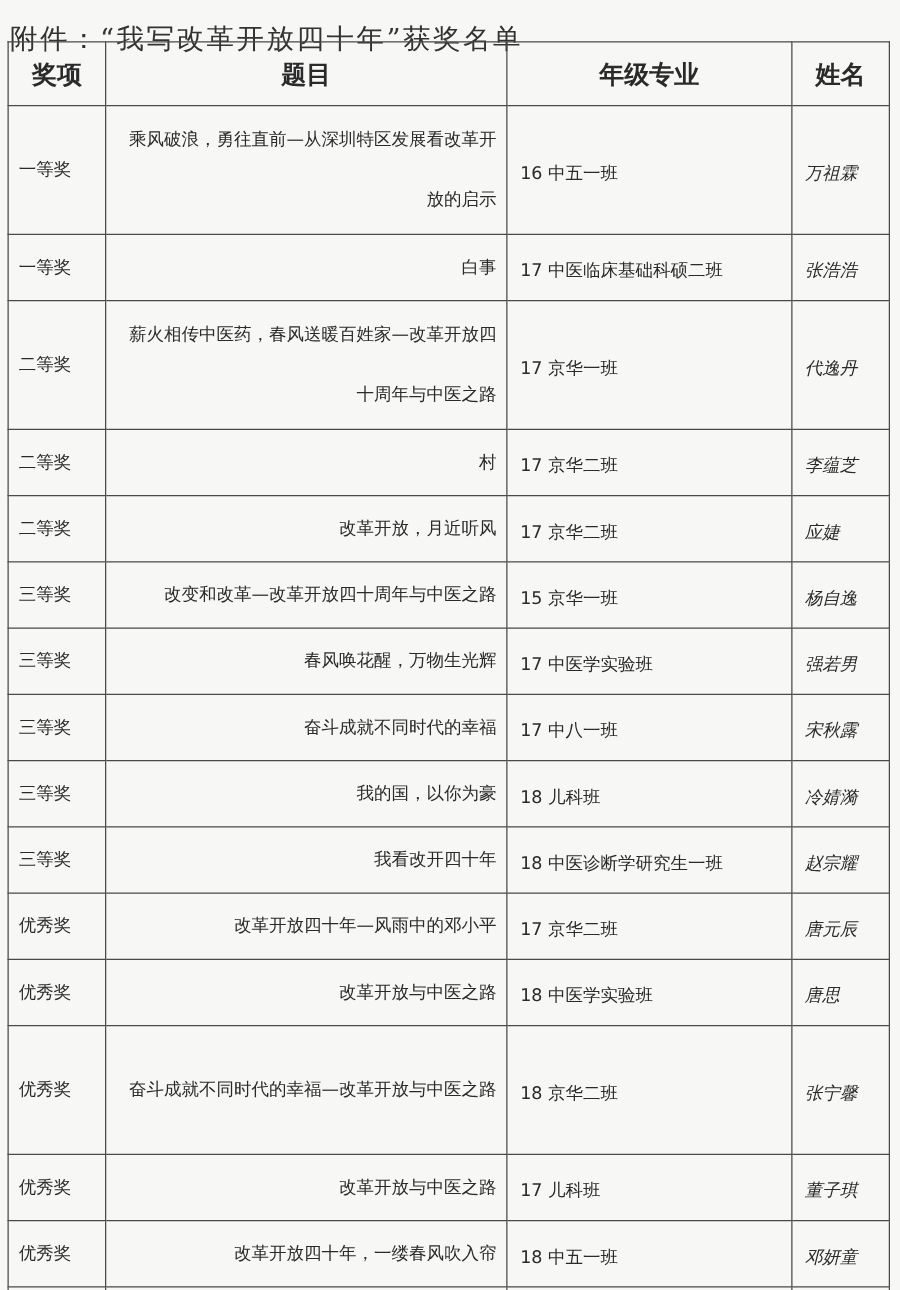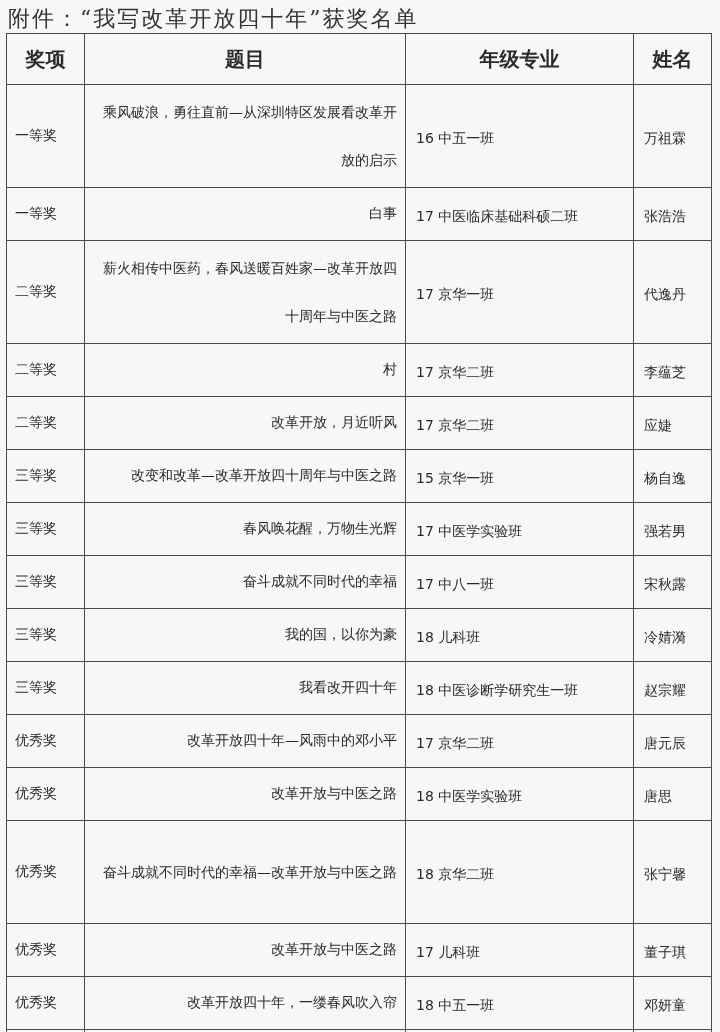--- a/index.html
+++ b/index.html
@@ -4,21 +4,21 @@
   <style>
     html, body { margin: 0; padding: 0; }
     body {
       width: 720px; height: 1032px; overflow: hidden;
       background: #f7f7f5;
       font-family: "DejaVu Sans", "Liberation Sans", sans-serif;
       color: #2a2a2a;
       position: relative;
     }
     .doc-title {
-      position: absolute; left: 8px; top: 4px;
+      position: absolute; left: 8px; top: 16px;
       font-size: 22px; letter-spacing: 2px; color: #333;
       font-weight: normal;
       font-family: "DejaVu Serif", "Liberation Serif", serif;
     }
     table.award-table {
       position: absolute; left: 6px; top: 33px;
       width: 706px;
       border-collapse: collapse;
       table-layout: fixed;
       font-size: 14px;
@@ -35,21 +35,21 @@
     .award-table td { height: 46px; }
     .award-table tr.tall td { height: 96px; }
     .award-table tr.tall .title-cell { line-height: 48px; }
     .col-award { width: 72px; }
     .col-title { width: 296px; }
     .col-class { width: 210px; }
     .col-name { width: 72px; }
     .award-table td.award-cell { padding-left: 8px; margin-top: 45px; }
     .award-table td.title-cell { padding-left: 9px; text-align: right; }
     .award-table td.class-cell { padding-left: 10px; padding-top: 6px; }
-    .award-table td.name-cell { padding-left: 10px; padding-top: 6px; }
+    .award-table td.name-cell { padding-left: 10px; padding-top: 6px; font-style: italic; }
   </style>
 </head>
 <body>
 
 <div class="doc-title">附件：“我写改革开放四十年”获奖名单</div>
 
 <table class="award-table">
   <colgroup>
     <col class="col-award">
       <col class="col-title">

